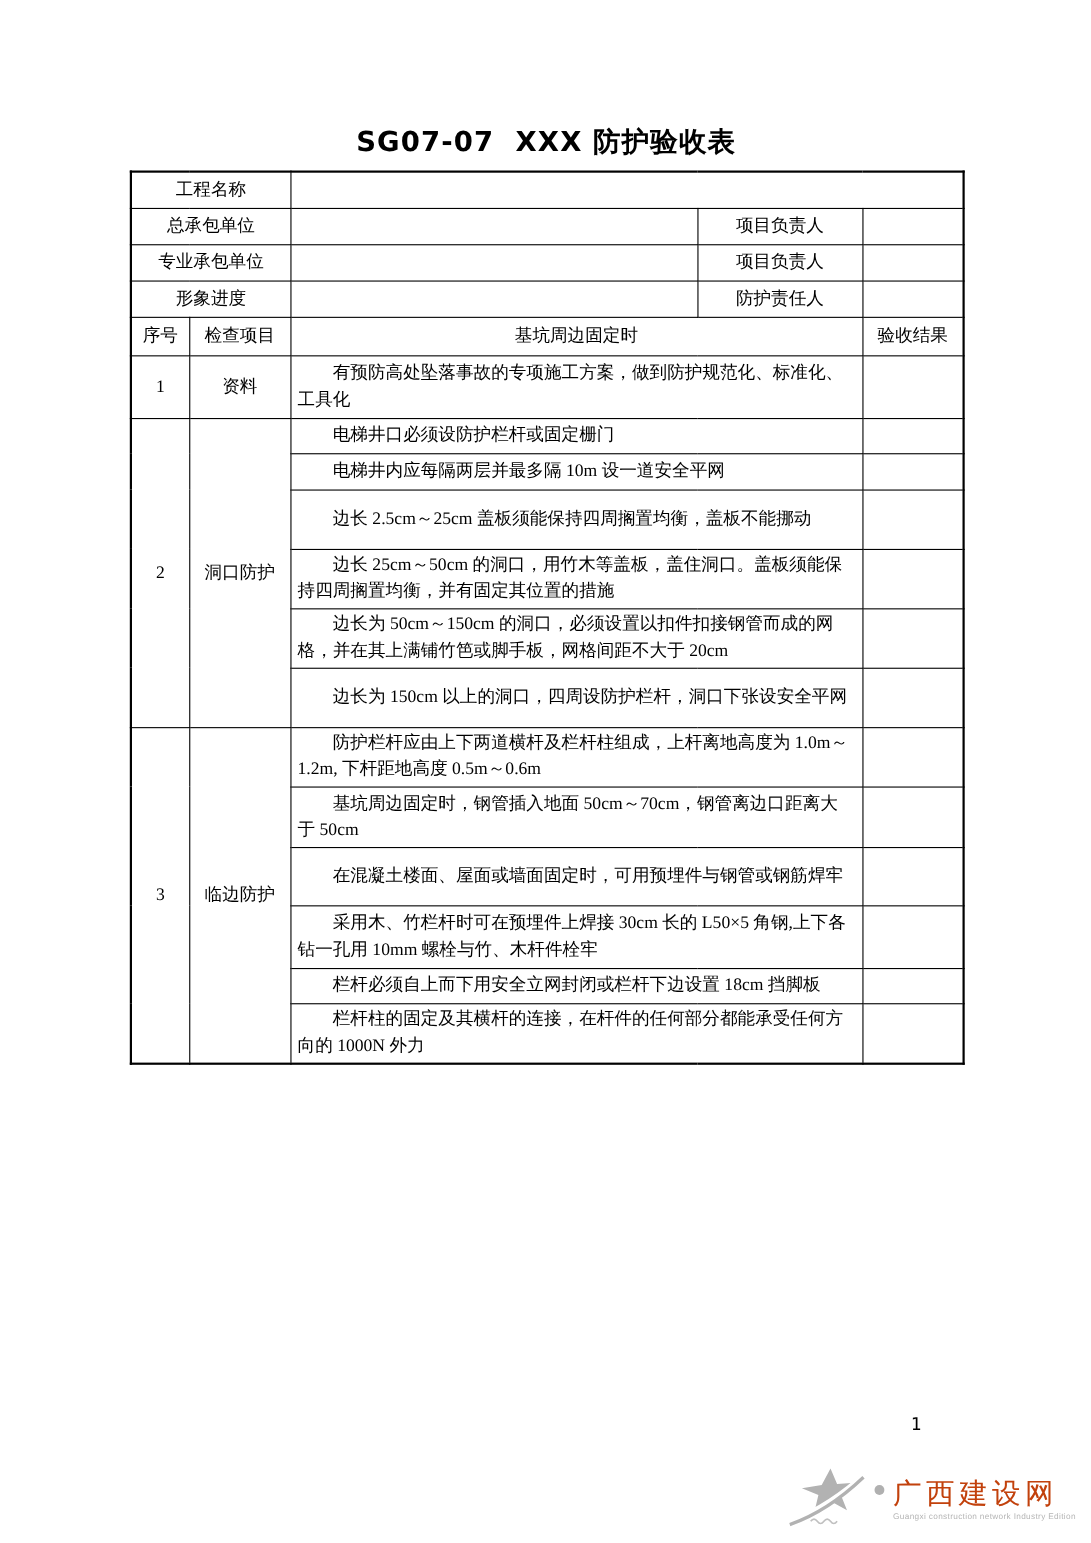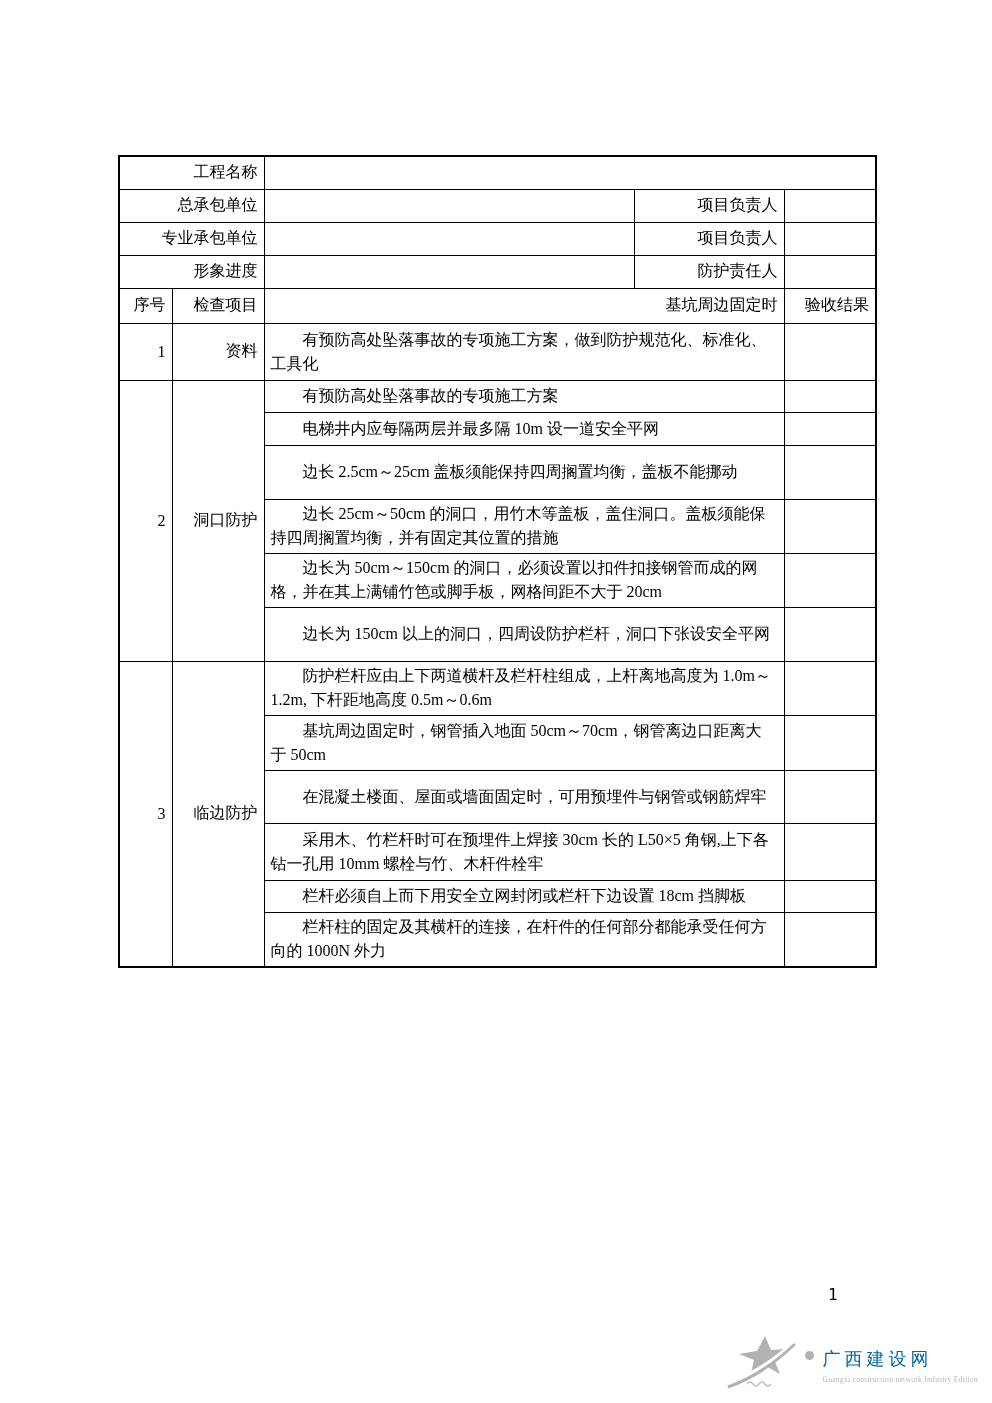--- a/index.html
+++ b/index.html
@@ -30,21 +30,21 @@
     border:2px solid #000;
   }
   table.form td {
     border:1px solid #000;
     font-size:16px;
     padding:1px 6px;
     vertical-align:middle;
     overflow:hidden;
     box-sizing:border-box;
   }
-  td.lab { text-align:right; padding:1px 2px; }
+  td.lab { text-align:center; padding:1px 2px; }
   td.ct  {
     font-size:15.5px;
     text-align:left;
     text-indent:2em;
     line-height:24px;
     padding:2px 8px 2px 6px;
   }
   tr.rh32 { height:32px; }
   tr.rh33 { height:33px; }
   tr.rh35 { height:35px; }
@@ -67,39 +67,40 @@
     user-select:none;
   }
   .wm-dot {
     width:9px; height:9px;
     border-radius:50%;
     background:#b0b0b0;
     margin:-18px 2px 0 -4px;
   }
   .wm-text { display:flex; flex-direction:column; }
   .wm-cn {
-    font-size:18px;
-    color:#0369a1;
+    font-size:26px;
+    color:#c2410c;
     letter-spacing:4px;
     line-height:28px;
     font-family:"Liberation Serif", serif;
   }
   .wm-en {
     font-size:7.5px;
     color:#b5b5b5;
     letter-spacing:0.3px;
     margin-top:2px;
-    font-family:Liberation Serif, serif;
+    font-family:Liberation Sans, sans-serif;
   }
 </style>
 </head>
 <body>
 
 <div class="page">
 
+  <div class="doc-title">SG07-07  XXX 防护验收表</div>
 
   <table class="form">
     <colgroup>
       <col style="width:53px">
         <col style="width:92px">
         <col style="width:370px">
         <col style="width:150px">
         <col style="width:92px">
     </colgroup>
 
@@ -137,21 +138,21 @@
     <tr class="rh57">
       <td class="lab">1</td>
       <td class="lab">资料</td>
       <td class="ct" colspan="2">有预防高处坠落事故的专项施工方案，做到防护规范化、标准化、工具化</td>
       <td></td>
     </tr>
 
     <tr class="rh32">
       <td class="lab" rowspan="6">2</td>
       <td class="lab" rowspan="6">洞口防护</td>
-      <td class="ct" colspan="2">有预防高处坠落事故的专项施工方案</td>
+      <td class="ct" colspan="2">电梯井口必须设防护栏杆或固定栅门</td>
       <td></td>
     </tr>
     <tr class="rh33">
       <td class="ct" colspan="2">电梯井内应每隔两层并最多隔 10m 设一道安全平网</td>
       <td></td>
     </tr>
     <tr class="rh54">
       <td class="ct" colspan="2">边长 2.5cm～25cm 盖板须能保持四周搁置均衡，盖板不能挪动</td>
       <td></td>
     </tr>

